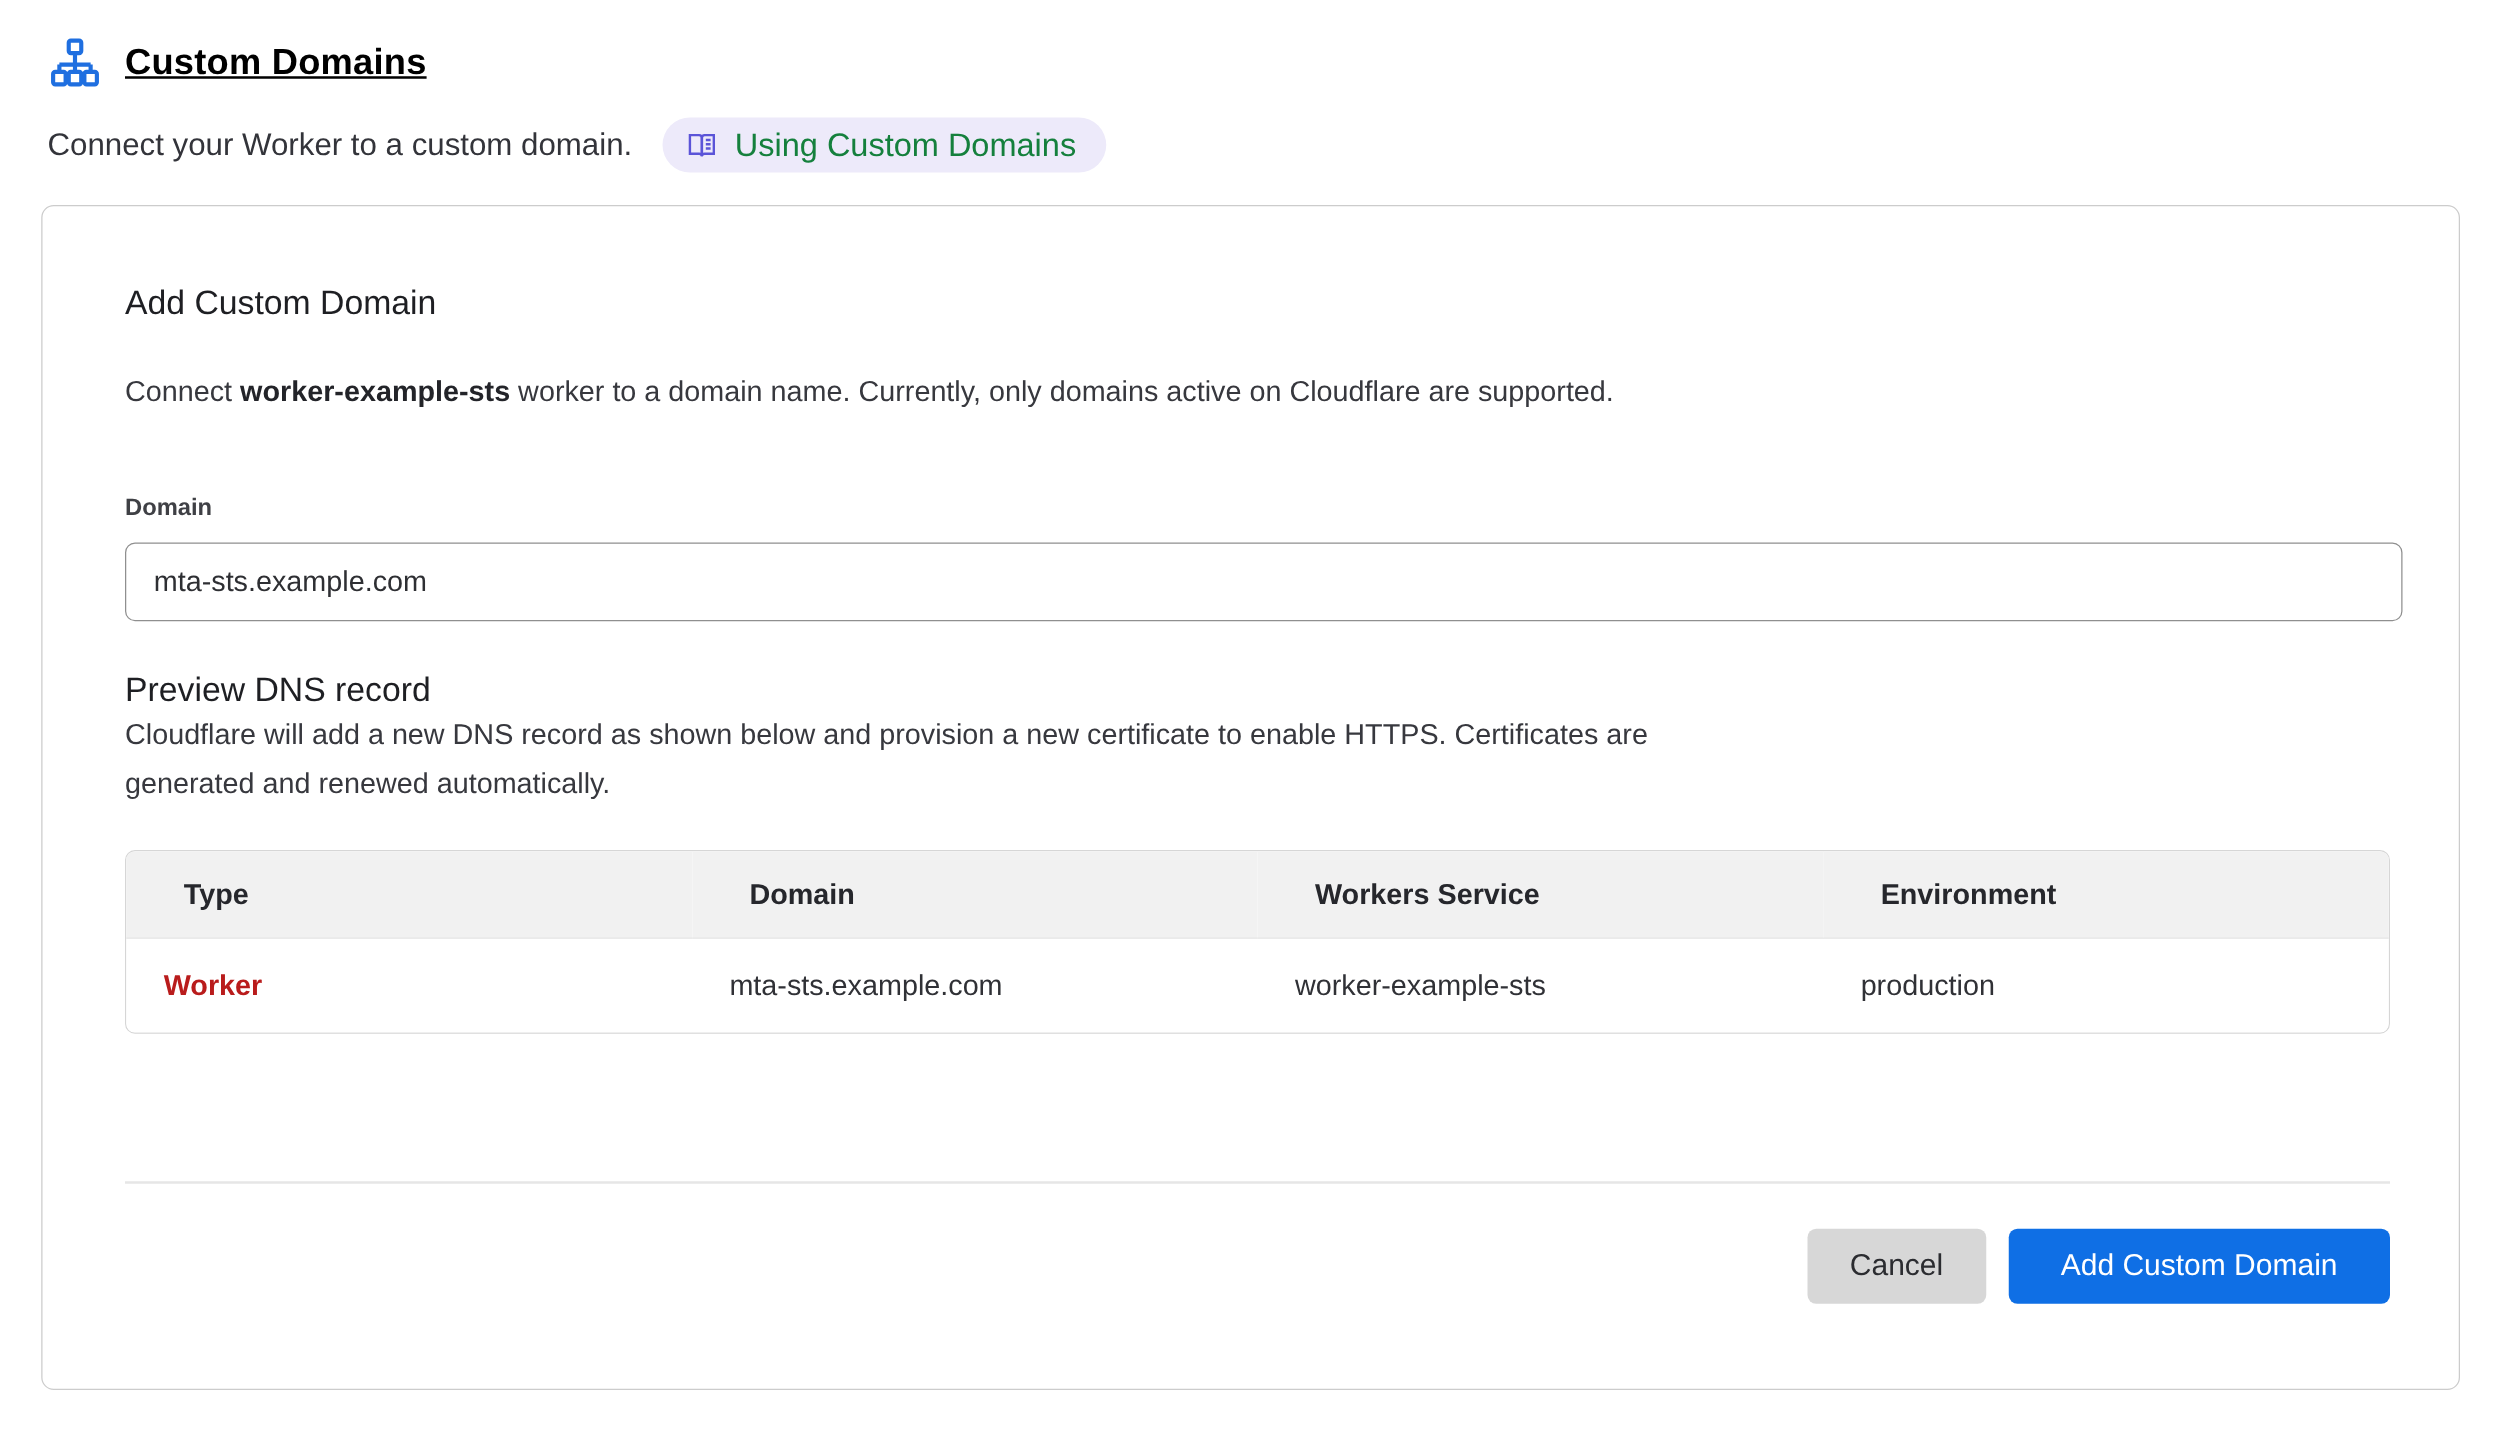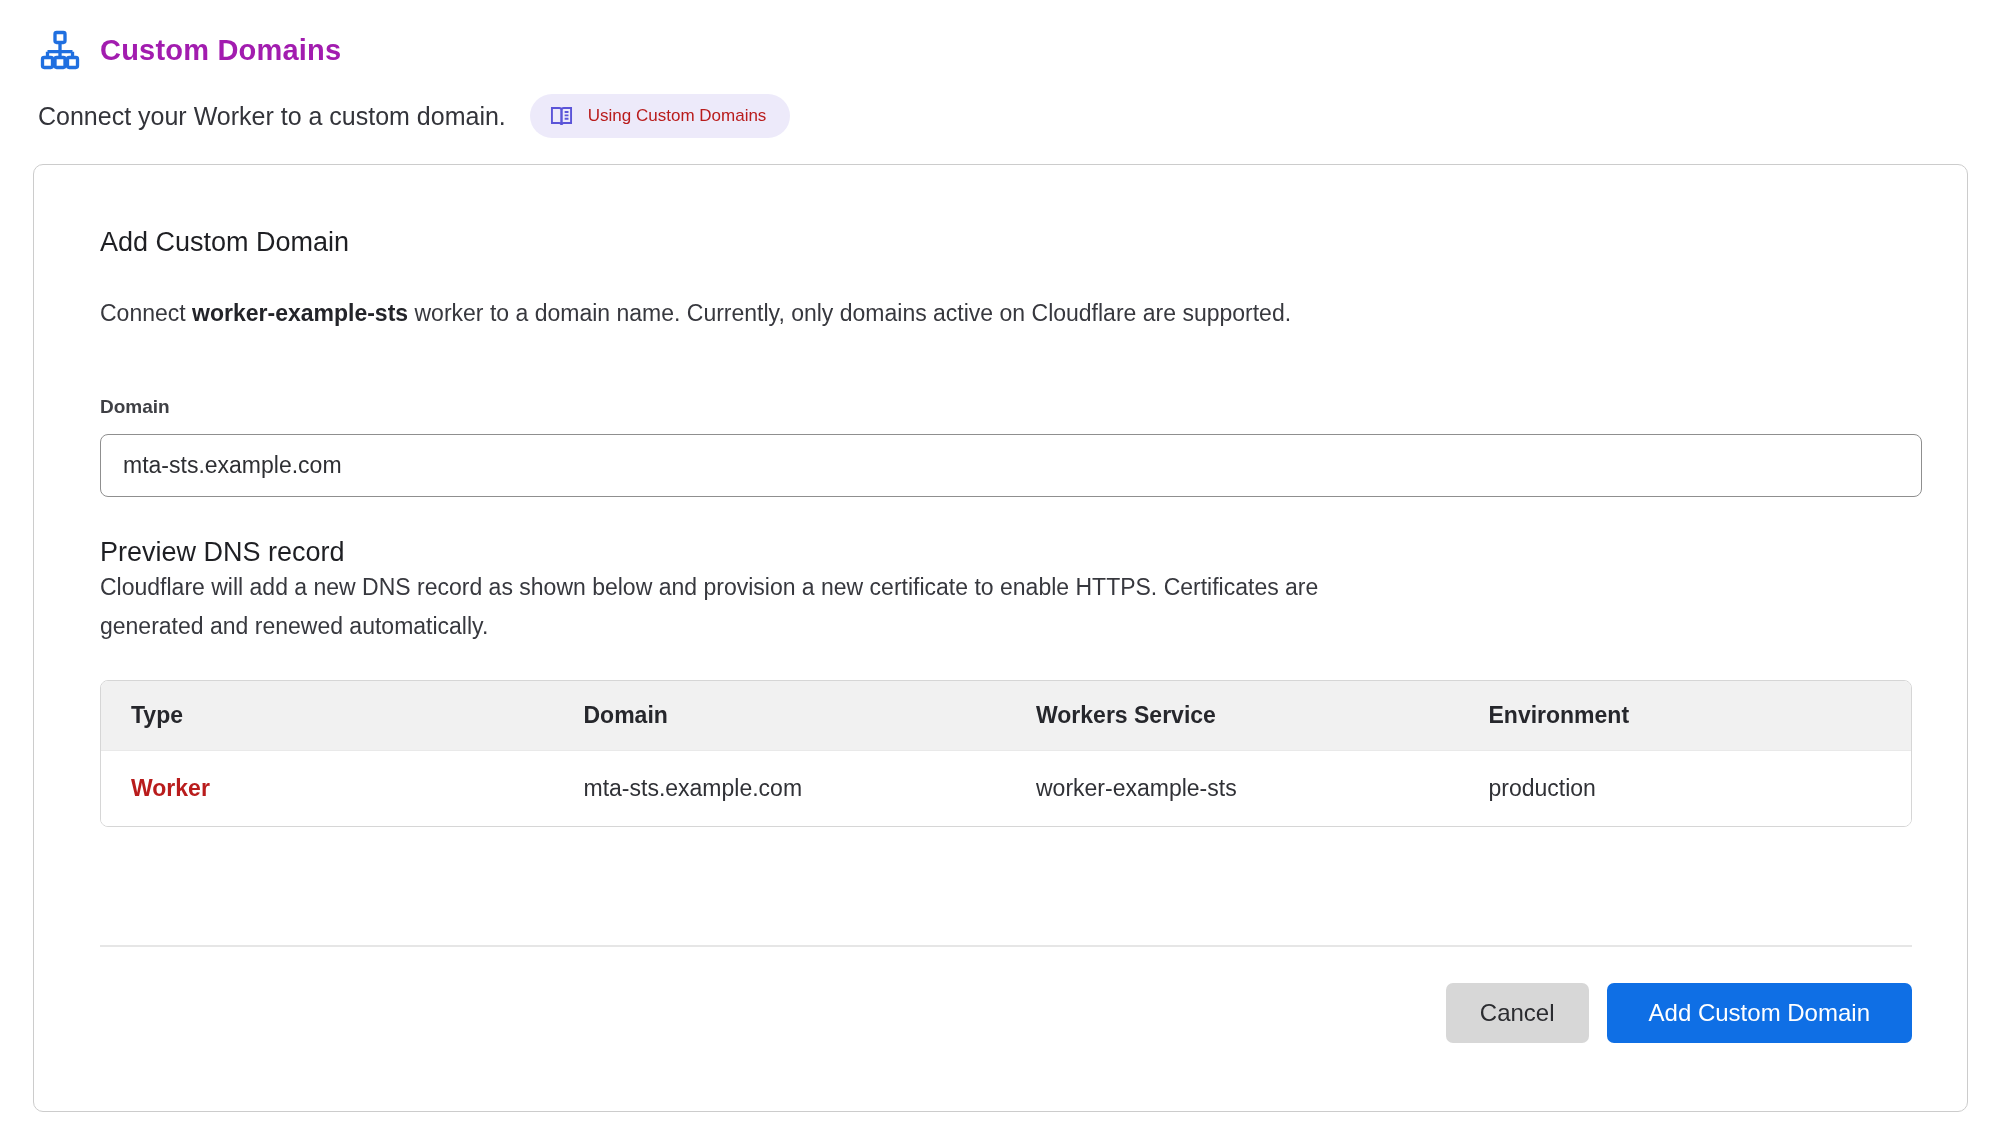--- a/index.html
+++ b/index.html
@@ -11,29 +11,29 @@
     font-family: "Liberation Sans", sans-serif;
     color: #3b3c42;
     overflow: hidden;
   }
 
   
   .page-header { padding: 30px 38px 0 38px; }
   .title-row { display: flex; align-items: center; gap: 20px; margin-left: 2px; }
   .title-row .app-icon { width: 40px; height: 40px; color: #1f6fe0; flex: 0 0 auto; }
   .page-title {
-    font-size: 29px; font-weight: 700; color: #a21caf; letter-spacing: .2px;
+    font-size: 29px; font-weight: 700; color: #000000; letter-spacing: .2px; text-decoration: underline;
   }
   .subtitle-row { display: flex; align-items: center; gap: 24px; margin-top: 24px; }
   .page-subtitle { font-size: 25px; color: #33343a; }
   .docs-badge {
     display: inline-flex; align-items: center; gap: 13px;
     height: 44px; padding: 0 24px 0 18px;
     background: #edeafa; border-radius: 22px;
-    color: #b91c1c; font-size: 17px; cursor: pointer;
+    color: #15803d; font-size: 26px; cursor: pointer;
     text-decoration: none;
   }
   .docs-badge .book-icon { width: 27px; height: 27px; color: #5b54d8; }
 
   
   .card {
     position: absolute; left: 33px; right: 31px; top: 164px; height: 948px;
     background: #fff; border: 1.5px solid #cccccc; border-radius: 10px;
     padding: 62px 58px 50px 66px;
   }
@@ -59,21 +59,21 @@
   
   .dns-table {
     margin-top: 34px; width: 1812px;
     border: 1.5px solid #d6d6d6; border-radius: 8px;
     overflow: hidden;
   }
   .dns-table table { width: 100%; border-collapse: collapse; table-layout: fixed; }
   .dns-table th {
     background: #f1f1f1; text-align: left;
     font-size: 23px; font-weight: 700; color: #26272c;
-    padding: 21px 30px; border-bottom: 1px solid #e9e9e9;
+    padding: 21px 46px; border-bottom: 1px solid #e9e9e9;
   }
   .dns-table td {
     background: #ffffff; text-align: left;
     font-size: 23px; color: #303136; padding: 24px 30px;
   }
   .dns-table td.cell-type { font-weight: 700; color: #b91c1c; }
 
   
   .footer-divider {
     margin-top: 118px; width: 1812px; border: none;

